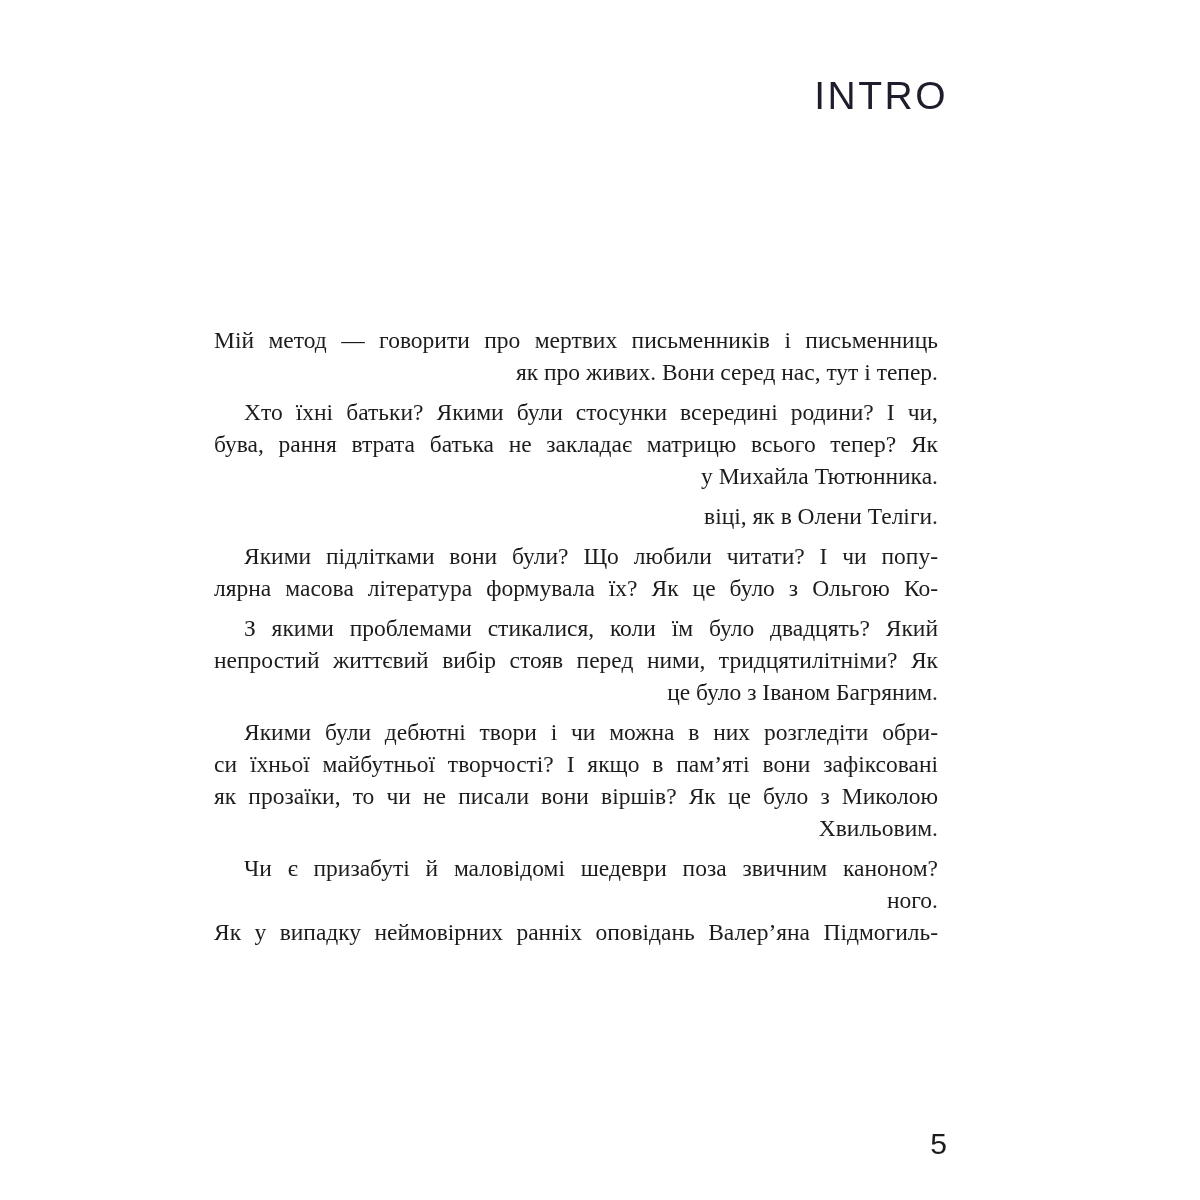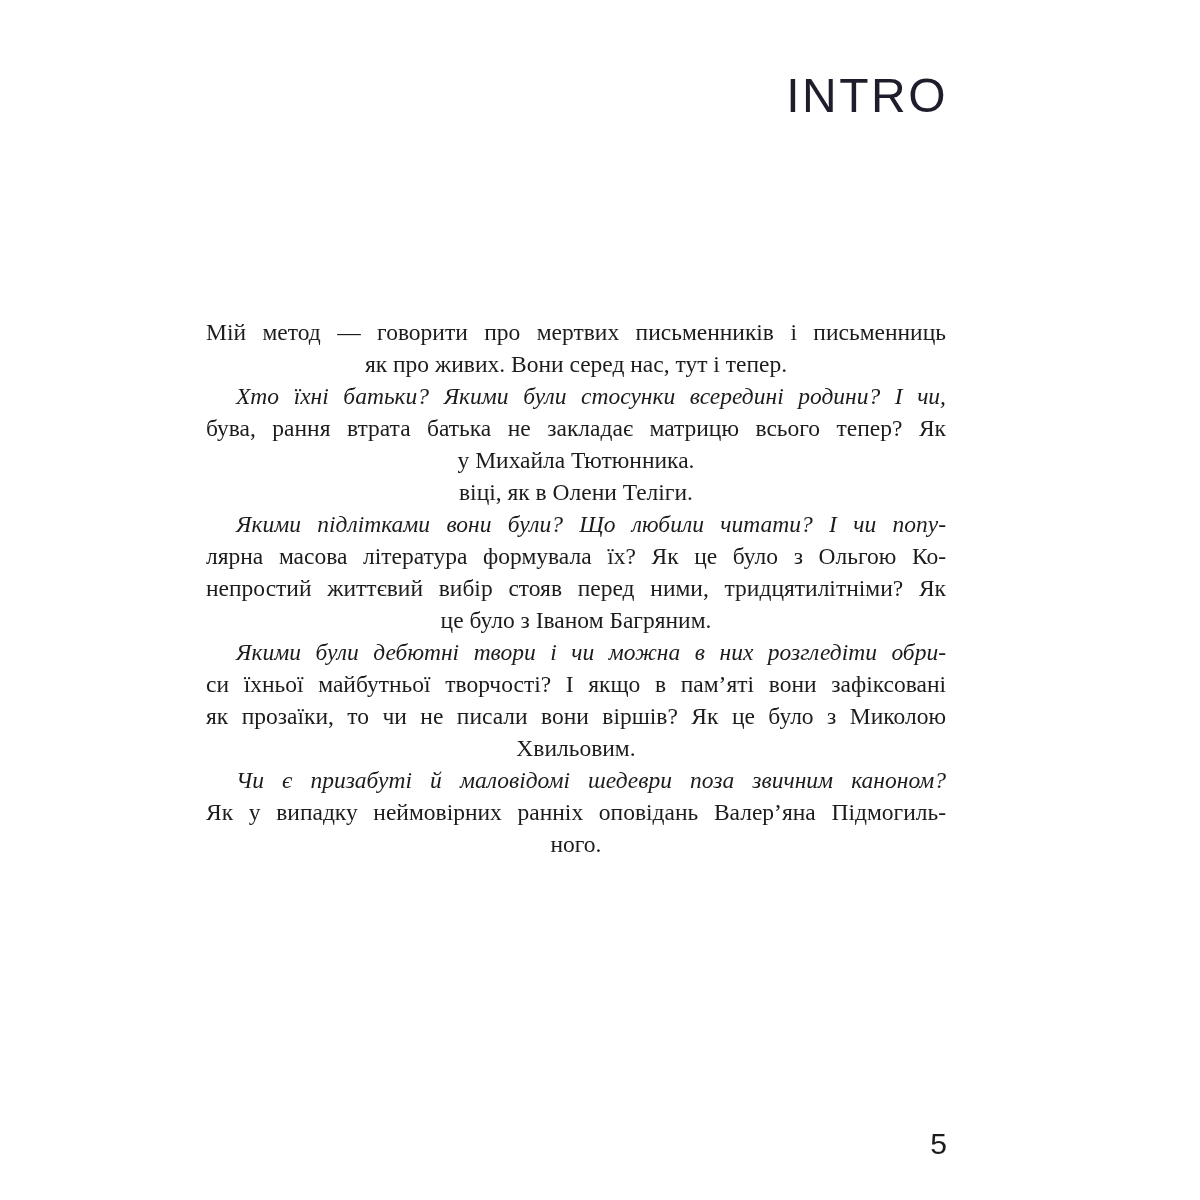--- a/index.html
+++ b/index.html
@@ -15,50 +15,49 @@
     overflow: hidden;
     font-family: "Liberation Serif", serif;
   }
   .heading {
     position: absolute;
     top: 70px;
     right: 252px;
     margin: 0;
     font-family: "Liberation Sans", sans-serif;
     font-weight: 300;
-    font-size: 48px;
+    font-size: 39px;
     line-height: 52px;
     letter-spacing: 2.5px;
     color: var(--heading, #1d1d2b);
   }
   .body-text {
     position: absolute;
     top: 316px;
     left: 206px;
     width: 740px;
     font-family: "Liberation Serif", serif;
     font-size: 23.5px;
     line-height: 32px;
     color: var(--body, #1c1c1c);
   }
   .paragraph {
-    margin: 0;
+    margin: 8px;
   }
   .line {
     white-space: nowrap;
-    text-align: center;
+    text-align: right;
   }
   .line.justified {
     white-space: normal;
     text-align: justify;
     text-align-last: justify;
   }
   .line.indented {
     text-indent: 30px;
-    font-style: italic;
   }
   .page-number {
     position: absolute;
     top: 1128px;
     right: 253px;
     font-family: "Liberation Sans", sans-serif;
     font-weight: 400;
     font-size: 30px;
     line-height: 32px;
     color: var(--pagenum, #1c1c1c);
@@ -81,30 +80,31 @@
         <div class="line">у Михайла Тютюнника.</div>
       </div>
       <div class="paragraph">
         <div class="line">віці, як в Олени Теліги.</div>
       </div>
       <div class="paragraph">
         <div class="line justified indented">Якими підлітками вони були? Що любили читати? І чи попу-</div>
         <div class="line justified">лярна масова література формувала їх? Як це було з Ольгою Ко-</div>
       </div>
       <div class="paragraph">
+        <div class="line justified indented">З якими проблемами стикалися, коли їм було двадцять? Який</div>
         <div class="line justified">непростий життєвий вибір стояв перед ними, тридцятилітніми? Як</div>
         <div class="line">це було з Іваном Багряним.</div>
       </div>
       <div class="paragraph">
         <div class="line justified indented">Якими були дебютні твори і чи можна в них розгледіти обри-</div>
         <div class="line justified">си їхньої майбутньої творчості? І якщо в пам’яті вони зафіксовані</div>
         <div class="line justified">як прозаїки, то чи не писали вони віршів? Як це було з Миколою</div>
         <div class="line">Хвильовим.</div>
       </div>
       <div class="paragraph">
         <div class="line justified indented">Чи є призабуті й маловідомі шедеври поза звичним каноном?</div>
+        <div class="line">ного.</div>
         <div class="line justified">Як у випадку неймовірних ранніх оповідань Валер’яна Підмогиль-</div>
-        <div class="line">ного.</div>
       </div>
     </div>
 
   <div class="page-number">5</div>
 </div>
 
 </body></html>

